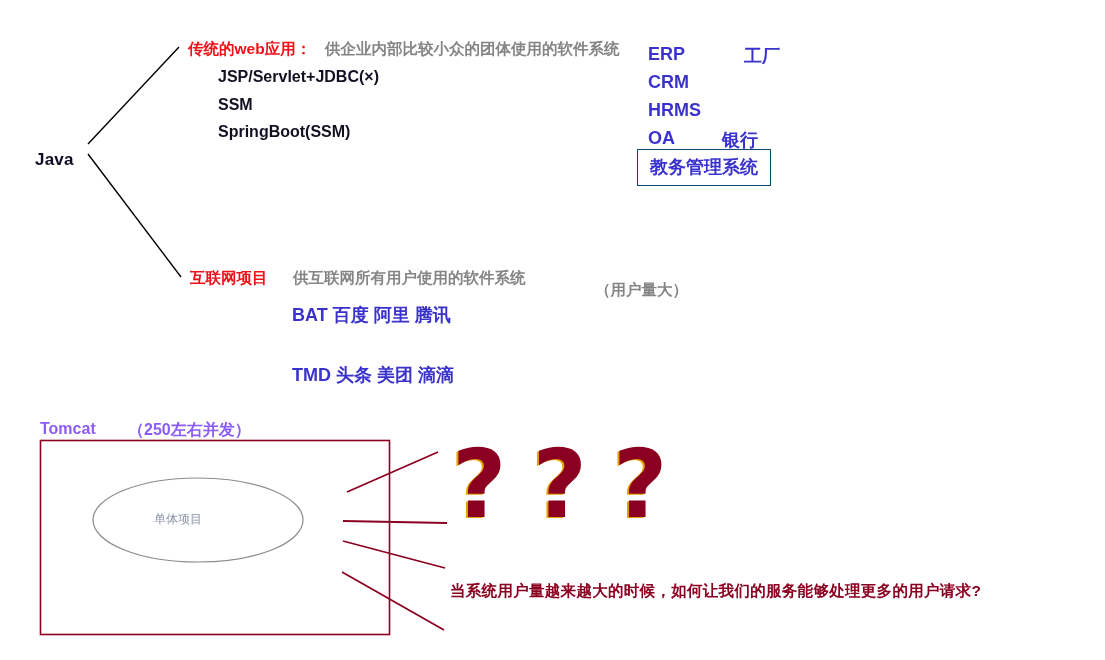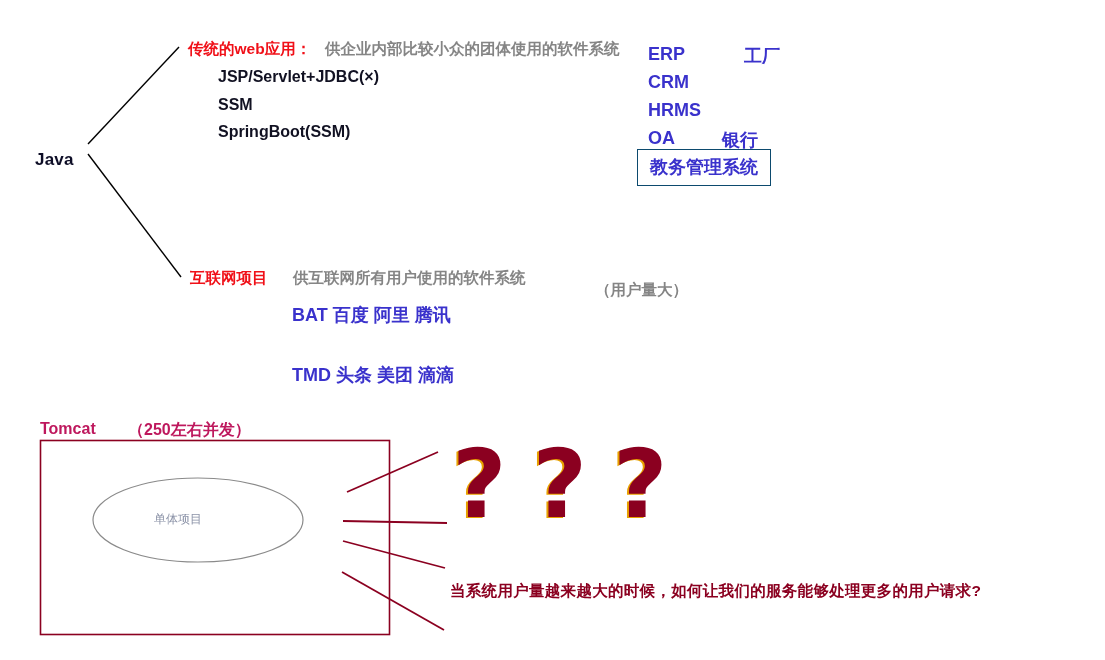--- a/index.html
+++ b/index.html
@@ -40,21 +40,21 @@
     color: #111122;
   }
   .t-blue {
     font-size: 18px;
     font-weight: bold;
     color: #3a32cc;
   }
   .t-darkred {
     font-size: 16px;
     font-weight: bold;
-    color: #be185d;
+    color: #8b5cf6;
   }
   .t-ellipse-label {
     font-size: 12px;
     color: #8c93a8;
     font-weight: normal;
   }
   .t-question-line {
     font-size: 15.5px;
     font-weight: bold;
     color: #8b0020;

